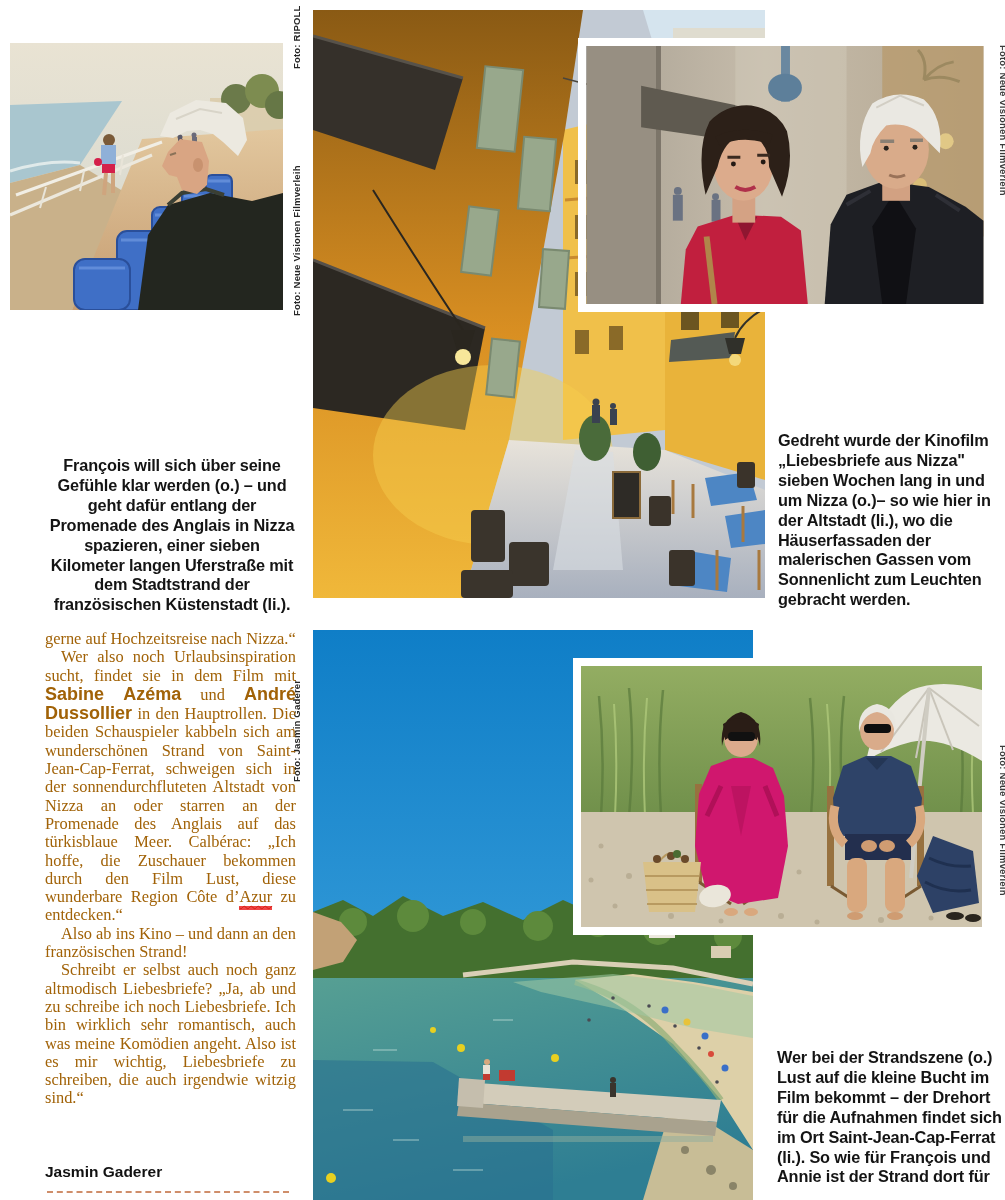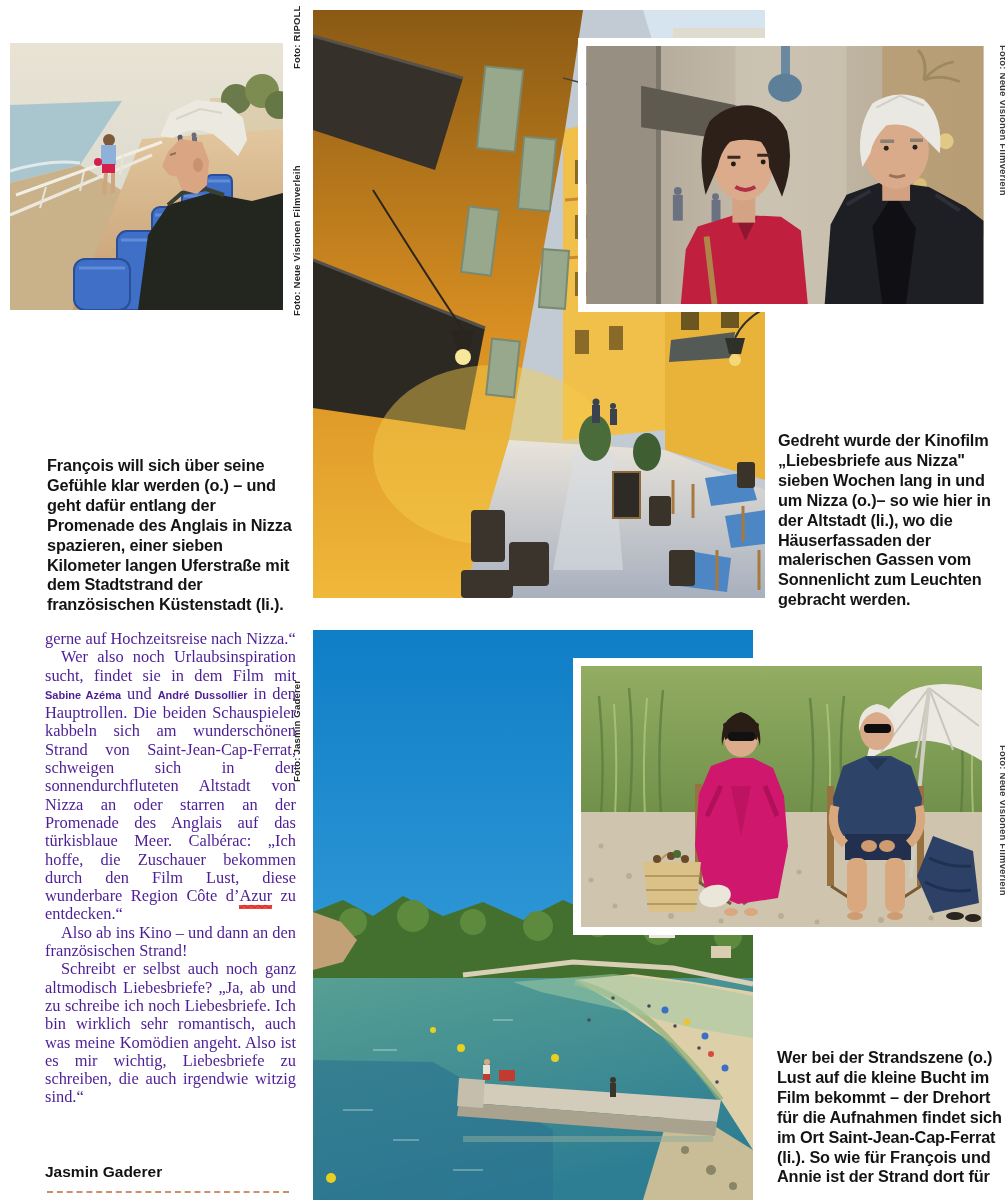--- a/index.html
+++ b/index.html
@@ -11,24 +11,24 @@
   .vcredit{position:absolute;writing-mode:vertical-rl;transform:rotate(180deg);
            font-size:9.5px;font-weight:700;color:#262626;letter-spacing:.2px;
            white-space:nowrap;line-height:12px;}
   .vcredit-edge{position:absolute;writing-mode:vertical-rl;
            font-size:9.5px;font-weight:700;color:#3a3a3a;letter-spacing:.2px;
            white-space:nowrap;line-height:12px;}
   .caption{position:absolute;font-weight:700;font-size:16.3px;line-height:19.9px;
            color:#141414;letter-spacing:-.15px;}
   #article{position:absolute;left:45px;top:630px;width:251px;height:533px;overflow:hidden;
            font-family:"Liberation Serif",serif;font-size:16.4px;line-height:18.3px;
-           color:#4c1d95;text-align:justify;hyphens:auto;-webkit-hyphens:auto;}
+           color:#a16207;text-align:justify;hyphens:auto;-webkit-hyphens:auto;}
   #article p{margin:0;}
   #article p.indent{text-indent:16px;}
-  #article b{font-family:"Liberation Sans",sans-serif;font-size:11px;font-weight:700;}
+  #article b{font-family:"Liberation Sans",sans-serif;font-size:18px;font-weight:700;}
   .spellcheck{border-bottom:4px solid #ef4444;
               text-decoration:underline wavy #d22010 1px;text-underline-offset:2.5px;}
   #byline{position:absolute;left:45px;top:1163px;width:251px;text-align:left;
           font-weight:700;font-size:15.5px;color:#111;}
   #divider{position:absolute;left:47px;top:1191px;width:242px;height:0;
            border-top:2px dashed #cf8e6a;}
 </style>
 </head>
 <body>
 
@@ -433,21 +433,21 @@
         <ellipse cx="392" cy="252" rx="8" ry="4" fill="#2a251e"></ellipse>
     </svg>
   </figure>
 
   <div class="vcredit" style="left:291px;top:7px;height:62px;">Foto: RIPOLL</div>
   <div class="vcredit" style="left:291px;top:166px;height:150px;">Foto: Neue Visionen Filmverleih</div>
   <div class="vcredit-edge" style="left:997px;top:45px;height:170px;">Foto: Neue Visionen Filmverleih</div>
   <div class="vcredit" style="left:291px;top:627px;height:155px;">Foto: Jasmin Gaderer</div>
   <div class="vcredit-edge" style="left:997px;top:745px;height:170px;">Foto: Neue Visionen Filmverleih</div>
 
-  <div class="caption" style="left:47px;top:456px;width:250px;">François will sich über seine Gefühle klar werden (o.) – und geht dafür entlang der Promenade des Anglais in Nizza spazieren, einer sieben Kilometer langen Uferstraße mit dem Stadtstrand der französischen Küstenstadt (li.).</div>
+  <div class="caption" style="left:47px;top:456px;width:250px;text-align:center;">François will sich über seine Gefühle klar werden (o.) – und geht dafür entlang der Promenade des Anglais in Nizza spazieren, einer sieben Kilometer langen Uferstraße mit dem Stadtstrand der französischen Küstenstadt (li.).</div>
   <div class="caption" style="left:778px;top:431px;width:224px;">Gedreht wurde der Kinofilm „Liebesbriefe aus Nizza" sieben Wochen lang in und um Nizza (o.)– so wie hier in der Altstadt (li.), wo die Häuserfassaden der malerischen Gassen vom Sonnenlicht zum Leuchten gebracht werden.</div>
   <div class="caption" style="left:777px;top:1048px;width:226px;">Wer bei der Strandszene (o.) Lust auf die kleine Bucht im Film bekommt – der Drehort für die Aufnahmen findet sich im Ort Saint-Jean-Cap-Ferrat (li.). So wie für François und Annie ist der Strand dort für</div>
 
   <div id="article">
       <p class=""><span>gerne auf Hochzeitsreise nach Nizza.“</span></p>
       <p class="indent"><span>Wer also noch Urlaubsinspiration sucht, findet sie in dem Film mit </span><b>Sabine Azéma</b><span> und </span><b>André Dussollier</b><span> in den Hauptrollen. Die beiden Schauspieler kabbeln sich am wunderschönen Strand von Saint-Jean-Cap-Ferrat, schweigen sich in der sonnendurchfluteten Altstadt von Nizza an oder starren an der Promenade des Anglais auf das türkisblaue Meer. Calbérac: „Ich hoffe, die Zuschauer bekommen durch den Film Lust, diese wunderbare Region Côte d’</span><span class="spellcheck">Azur</span><span> zu entdecken.“</span></p>
       <p class="indent"><span>Also ab ins Kino – und dann an den französischen Strand!</span></p>
       <p class="indent"><span>Schreibt er selbst auch noch ganz altmodisch Liebesbriefe? „Ja, ab und zu schreibe ich noch Liebesbriefe. Ich bin wirklich sehr romantisch, auch was meine Komödien angeht. Also ist es mir wichtig, Liebesbriefe zu schreiben, die auch irgendwie witzig sind.“</span></p>
     </div>
   <div id="byline">Jasmin Gaderer</div>

